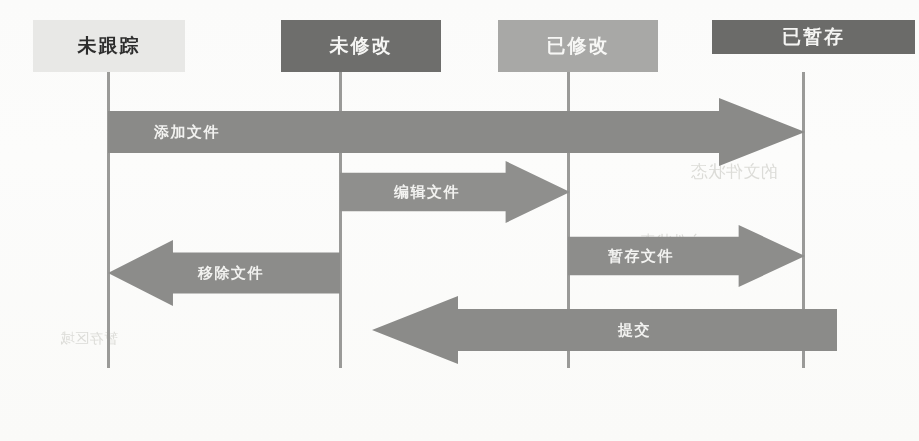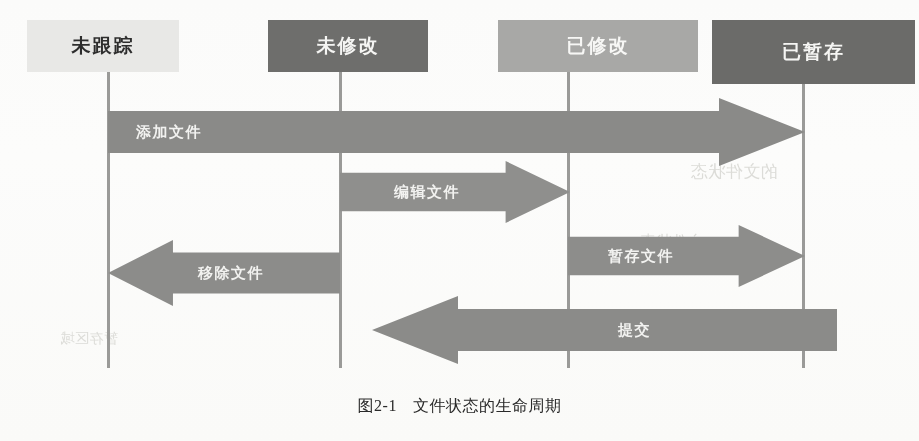--- a/index.html
+++ b/index.html
@@ -107,21 +107,21 @@
       <div class="lifeline" style="left: 339px; top: 72px; height: 296px; background: rgb(154, 154, 152);"></div>
       <div class="lifeline" style="left: 567px; top: 72px; height: 296px; background: rgb(154, 154, 152);"></div>
       <div class="lifeline" style="left: 802px; top: 72px; height: 296px; background: rgb(154, 154, 152);"></div>
     </div>
 
   <div id="arrows">
       <div class="arrow" style="left: 108px; top: 98px; width: 697px; height: 68px;">
         <svg width="697" height="68" viewBox="0 0 697 68">
           <polygon points="0,12.920000000000002 611,12.920000000000002 611,0 697,34 611,68 611,55.08 0,55.08" fill="#8a8a88"></polygon>
         </svg>
-        <span class="arrow-label" style="left: 28px;">添加文件</span>
+        <span class="arrow-label" style="left: 46px;">添加文件</span>
       </div>
       <div class="arrow" style="left: 340px; top: 161px; width: 230px; height: 62px;">
         <svg width="230" height="62" viewBox="0 0 230 62">
           <polygon points="0,11.780000000000001 165.6,11.780000000000001 165.6,0 230,31 165.6,62 165.6,50.22 0,50.22" fill="#8f8f8d"></polygon>
         </svg>
         <span class="arrow-label" style="left: 40px; margin-left: 14px;">编辑文件</span>
       </div>
       <div class="arrow" style="left: 568px; top: 225px; width: 237px; height: 62px;">
         <svg width="237" height="62" viewBox="0 0 237 62">
           <polygon points="0,11.780000000000001 170.64,11.780000000000001 170.64,0 237,31 170.64,62 170.64,50.22 0,50.22" fill="#8d8d8b"></polygon>
@@ -136,31 +136,28 @@
       </div>
       <div class="arrow" style="left: 340px; top: 296px; width: 465px; height: 68px; padding-left: 32px;">
         <svg width="465" height="68" viewBox="0 0 465 68">
           <polygon points="465,12.920000000000002 86,12.920000000000002 86,0 0,34 86,68 86,55.08 465,55.08" fill="#8b8b89"></polygon>
         </svg>
         <span class="arrow-label" style="left: 278px;">提交</span>
       </div>
     </div>
 
   <div id="boxes">
-      <div class="state-box" style="left: 27px; top: 20px; width: 152px; height: 52px; background: rgb(232, 232, 230); color: rgb(45, 45, 45);">
+      <div class="state-box" style="left: 33px; top: 20px; width: 152px; height: 52px; background: rgb(232, 232, 230); color: rgb(45, 45, 45);">
         <span>未跟踪</span>
       </div>
-      <div class="state-box" style="left: 268px; top: 20px; width: 160px; height: 52px; background: rgb(110, 110, 108); color: rgb(245, 245, 243);">
+      <div class="state-box" style="left: 281px; top: 20px; width: 160px; height: 52px; background: rgb(110, 110, 108); color: rgb(245, 245, 243);">
         <span>未修改</span>
       </div>
-      <div class="state-box" style="left: 498px; top: 20px; width: 200px; height: 52px; background: rgb(168, 168, 166); color: rgb(247, 247, 245); font-family: Liberation Mono, monospace;">
+      <div class="state-box" style="left: 498px; top: 20px; width: 160px; height: 52px; background: rgb(168, 168, 166); color: rgb(247, 247, 245); font-family: Liberation Mono, monospace;">
         <span>已修改</span>
       </div>
-      <div class="state-box" style="left: 712px; top: 20px; width: 203px; height: 64px; background: rgb(107, 107, 105); color: rgb(245, 245, 243);">
+      <div class="state-box" style="left: 712px; top: 20px; width: 203px; height: 34px; background: rgb(107, 107, 105); color: rgb(245, 245, 243);">
         <span>已暂存</span>
       </div>
     </div>
 
-  <div id="caption">
-    <span class="fig-no">图2-1</span><span>文件状态的生命周期</span>
-  </div>
 
 </div>
 
 </body></html>

